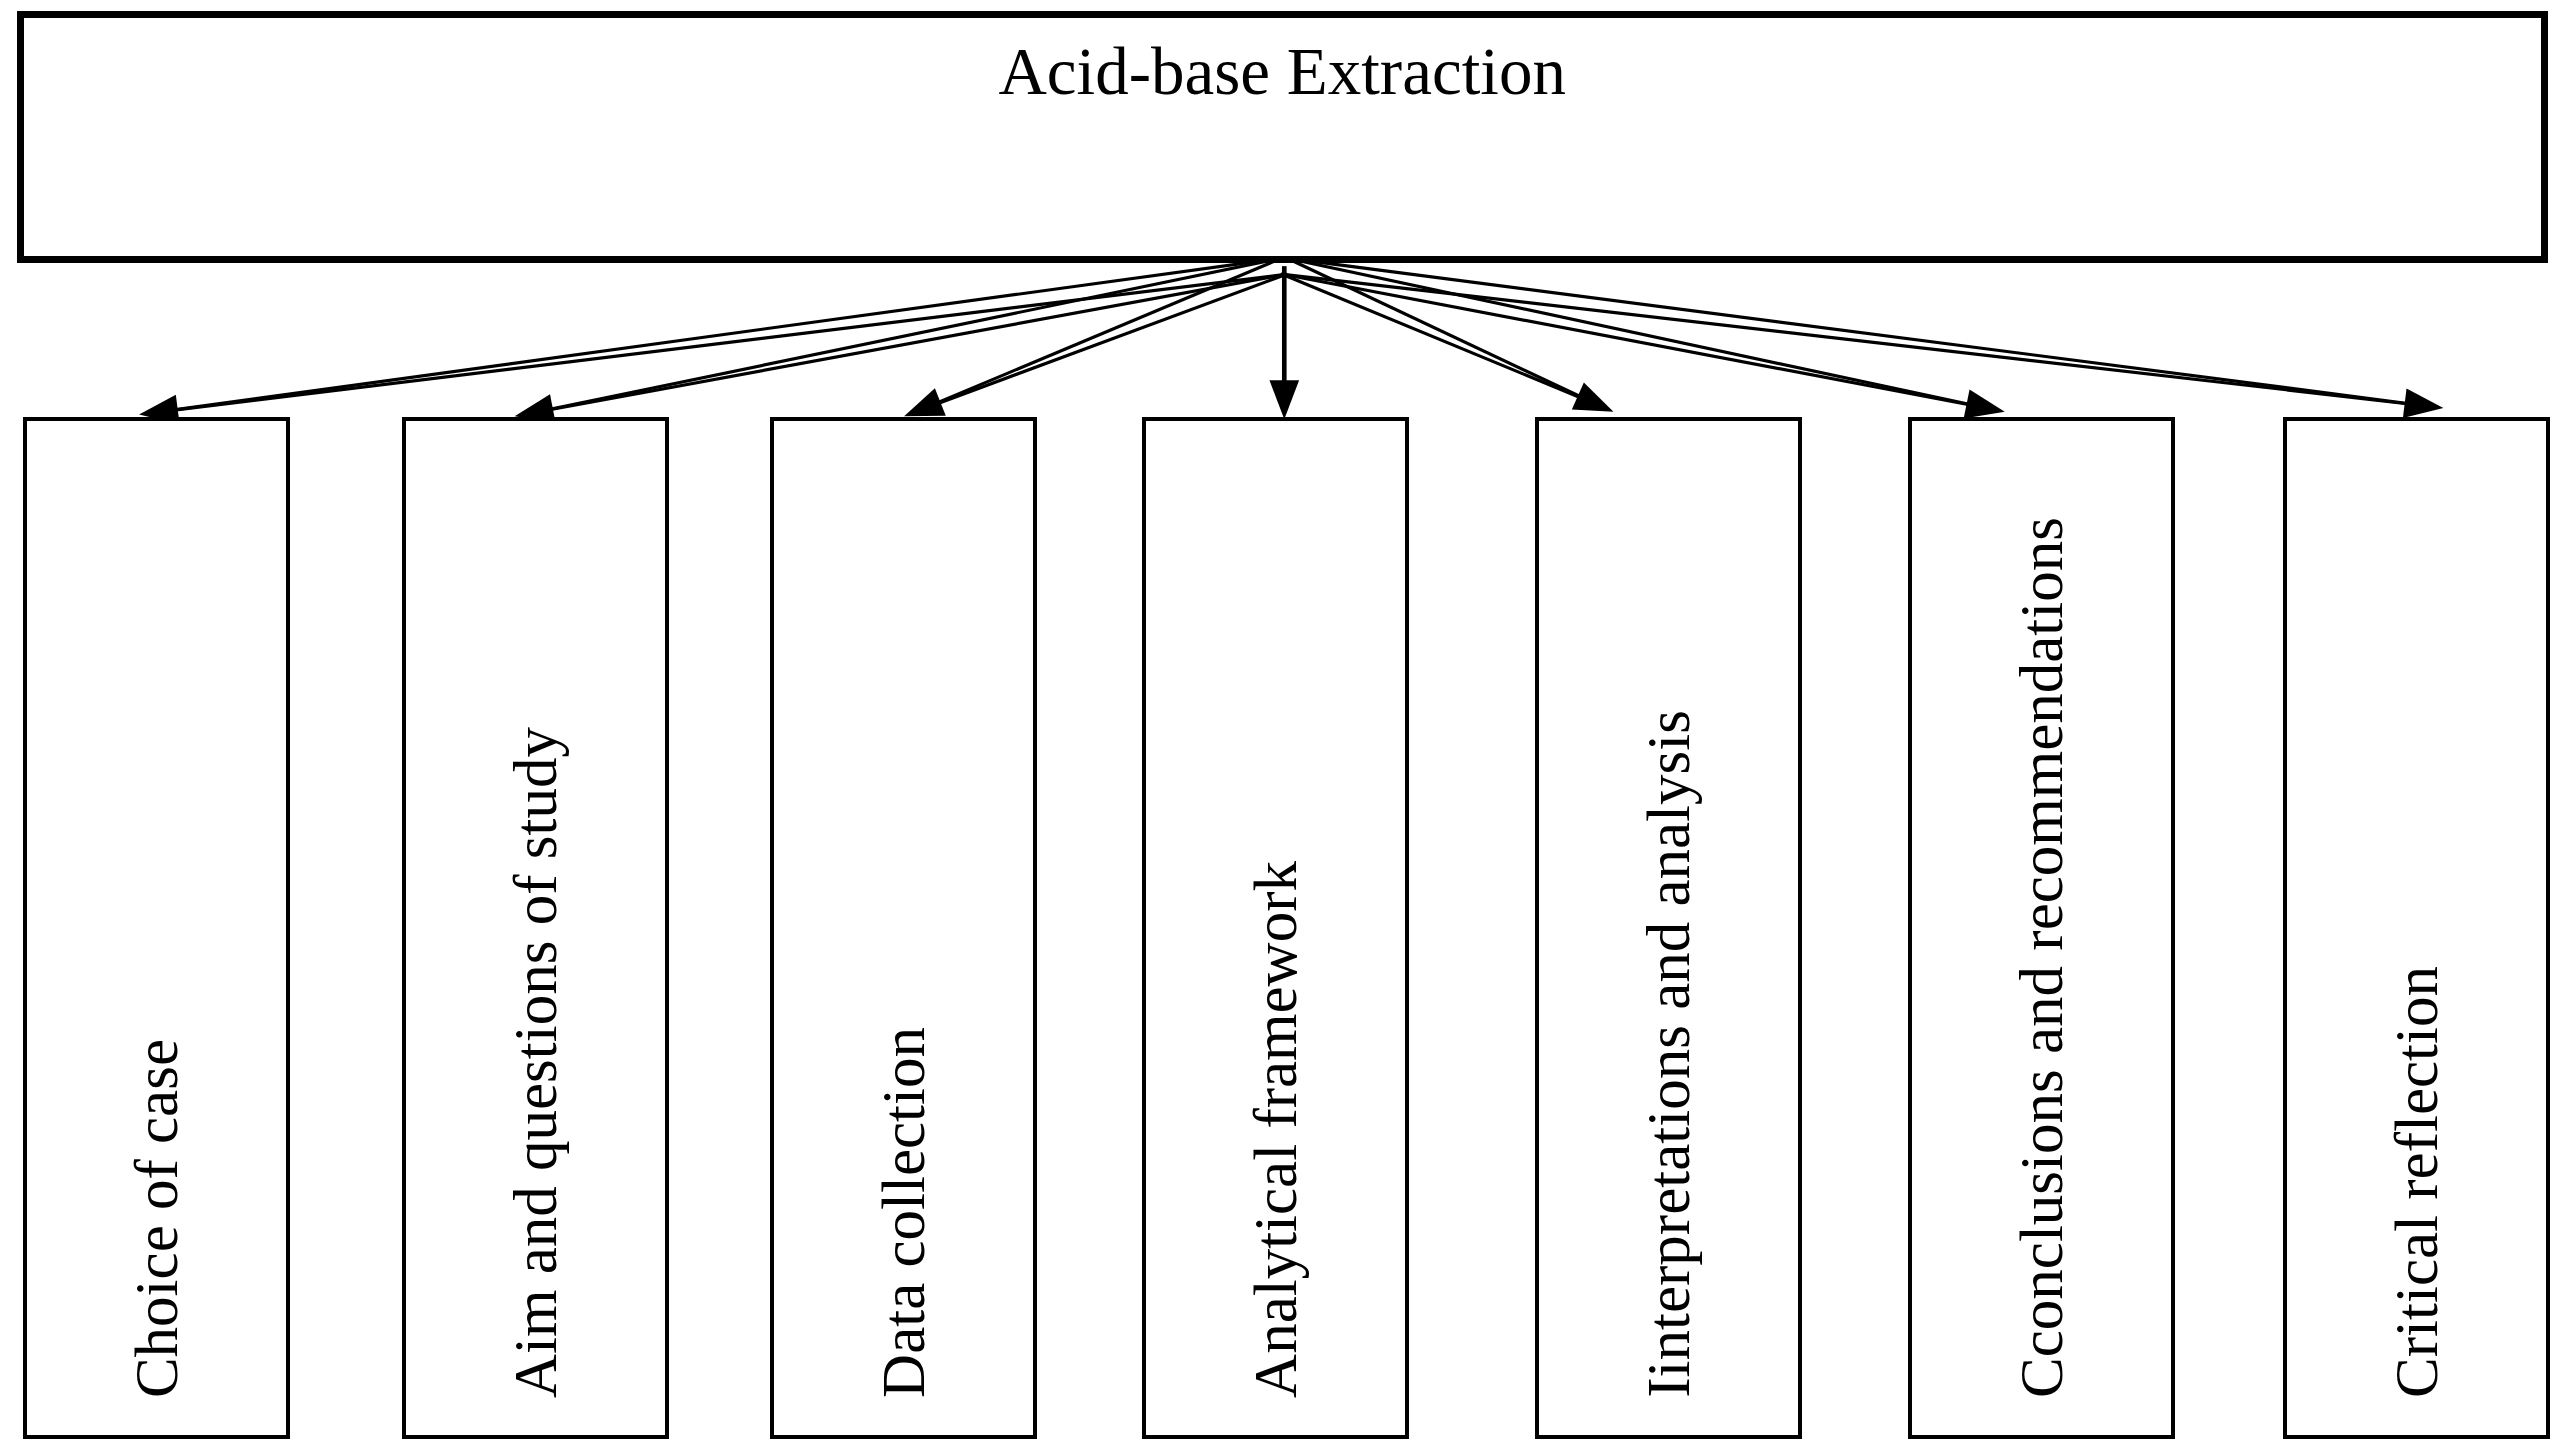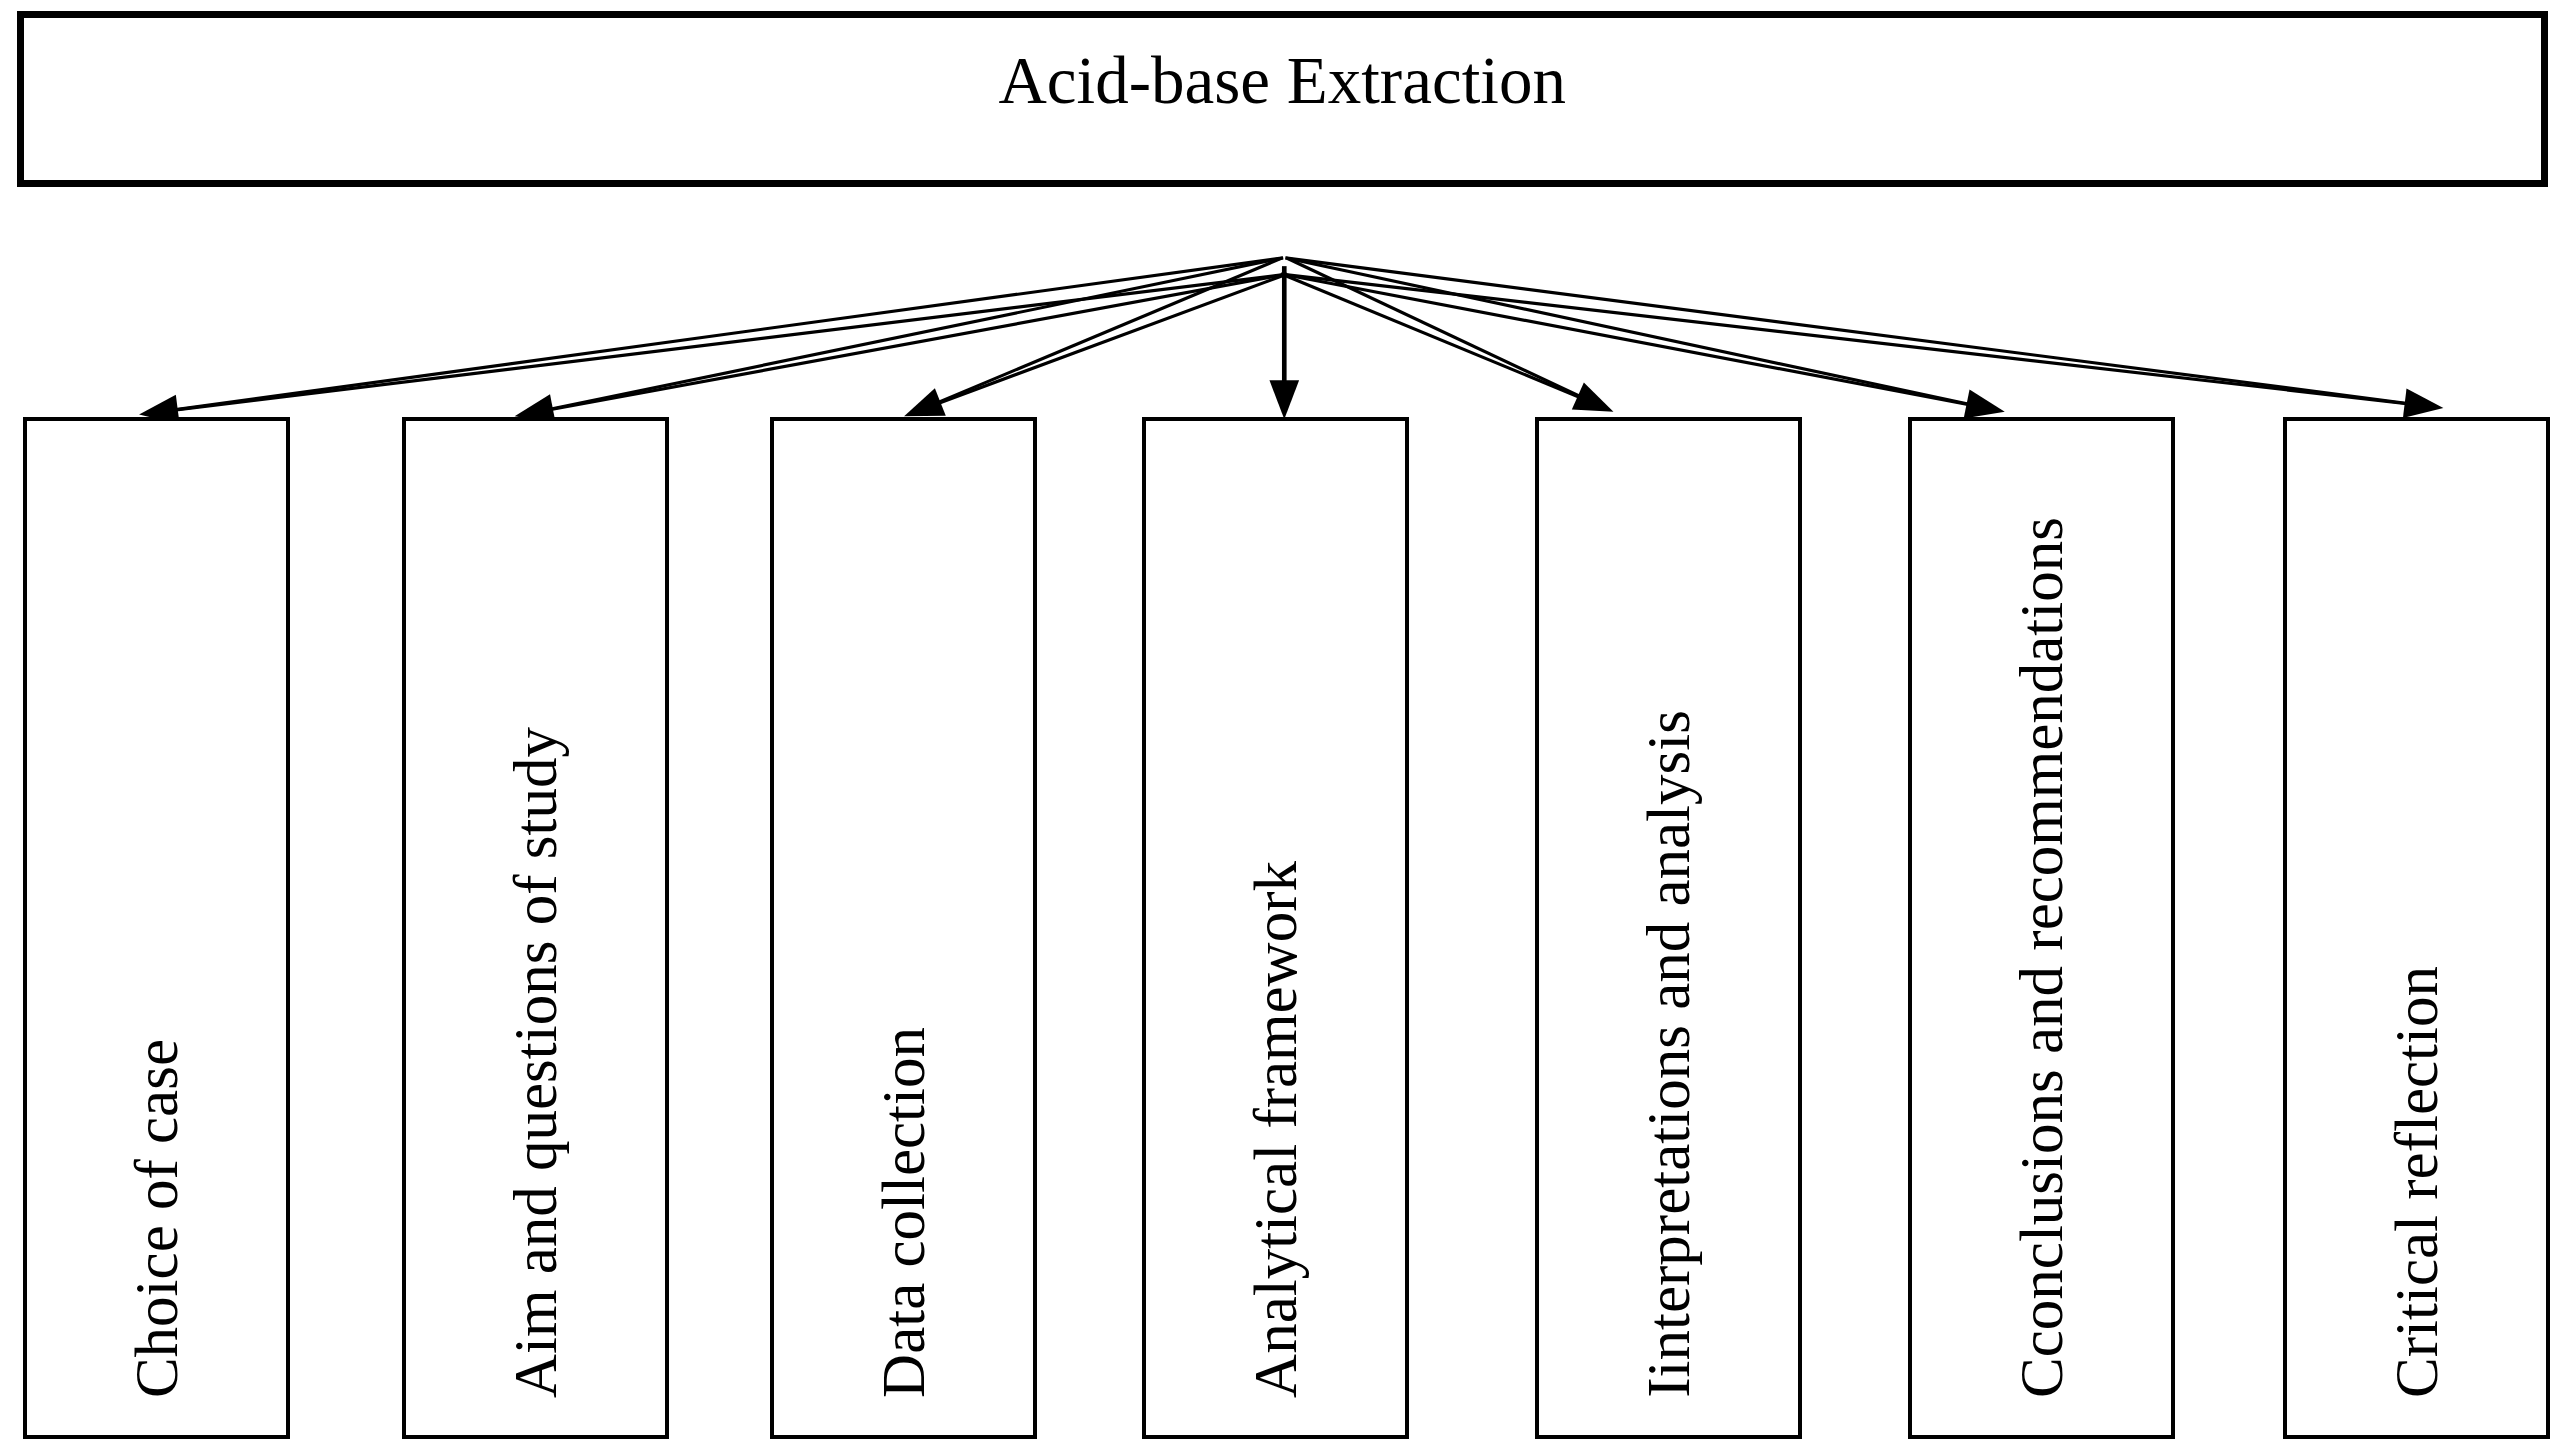--- a/index.html
+++ b/index.html
@@ -14,27 +14,27 @@
     background: #ffffff;
     overflow: hidden;
     font-family: "Liberation Serif", "DejaVu Serif", serif;
     color: #000000;
   }
   .title-box {
     position: absolute;
     left: 16.7px;
     top: 11px;
     width: 2531px;
-    height: 176px;
+    height: 252px;
     border: 7.4px solid #000000;
     box-sizing: border-box;
     display: flex;
     justify-content: center;
     align-items: flex-start;
-    padding-top: 29px;
+    padding-top: 20px;
     background: #ffffff;
   }
   .title-box .title-text {
     font-size: 67px;
     line-height: 1;
     white-space: nowrap;
   }
   .arrows-svg {
     position: absolute;
     left: 0;

